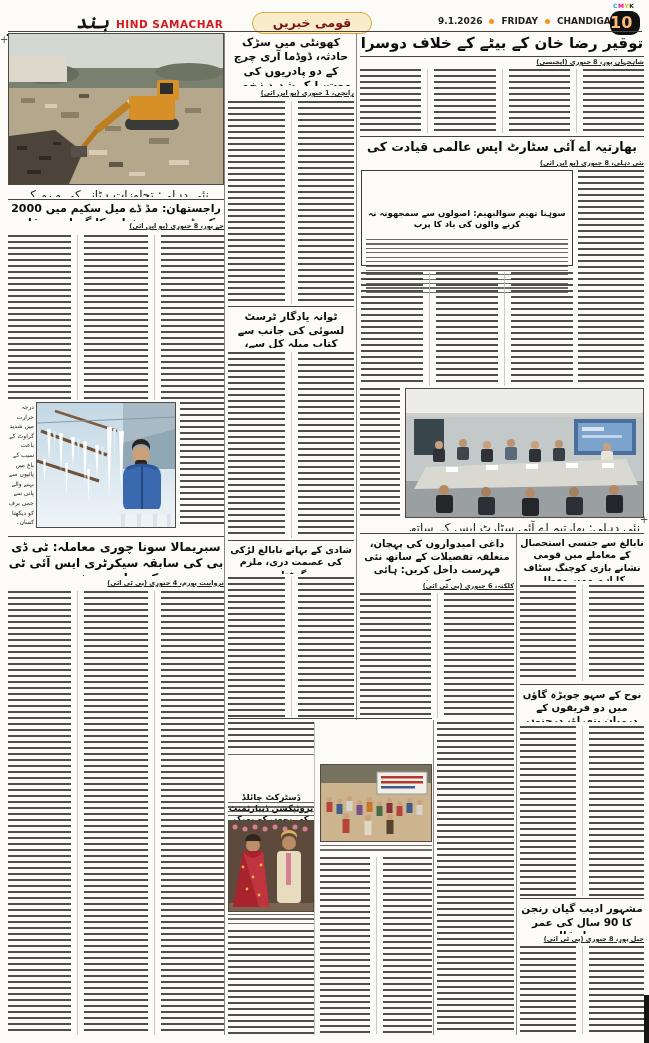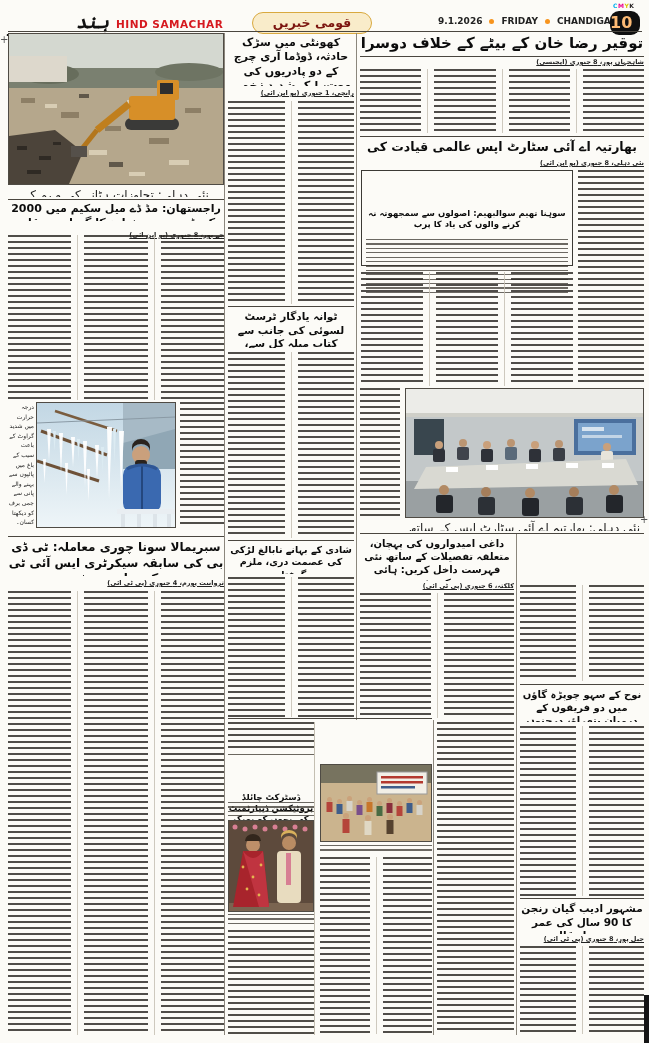--- a/index.html
+++ b/index.html
@@ -117,21 +117,21 @@
       <rect x="148" y="46" width="22" height="20" rx="2" fill="#d78f28"></rect>
       <rect x="151" y="49" width="13" height="11" fill="#2e2e2e"></rect>
       <path d="M120,70 L88,96" stroke="#c07f1e" stroke-width="7" fill="none"></path>
       <path d="M88,96 L72,116" stroke="#b3761c" stroke-width="5" fill="none"></path>
       <rect x="62" y="112" width="16" height="11" fill="#55504a"></rect>
     </svg>
   </div>
   <div class="abs caption" style="left:8px;top:187px;width:216px;height:10px">نئی دہلی: تجاوزات ہٹانے کی مہم کے دوران ملبے کے قریب چلتا ہوا بلڈوزر۔</div>
   <div class="abs hrule" style="left:8px;top:199px;width:216px"></div>
   <div class="abs hl hl-lg" style="left:8px;top:202px;width:216px;height:19px;font-size:11px">راجستھان: مڈ ڈے میل سکیم میں 2000 کروڑ روپے سے زیادہ کا گھپلہ بے نقاب</div>
-  <div class="abs dateline" style="left:8px;top:232px;width:216px;height:9px">جے پور، 8 جنوری (یو این آئی)</div>
+  <div class="abs dateline" style="left:8px;top:223px;width:216px;height:9px">جے پور، 8 جنوری (یو این آئی)</div>
   <div class="abs cols" style="left:8px;top:235px;width:216px;height:165px">
     <div class="greek"></div>
     <div class="greek"></div>
     <div class="greek"></div>
   </div>
 
   <div class="abs caption-strip" style="left:8px;top:402px;width:26px;height:126px">درجہ حرارت میں شدید گراوٹ کے باعث سیب کے باغ میں پائپوں سے بہنے والے پانی سے جمی برف کو دیکھتا کسان۔</div>
   <div class="abs photo" style="left:36px;top:402px;width:140px;height:126px">
     <svg width="138" height="124" viewBox="0 0 138 124">
       <defs>
@@ -419,20 +419,21 @@
   <div class="abs hrule" style="left:360px;top:533px;width:284px"></div>
 
   <div class="abs hl hl-sm" style="left:360px;top:537px;width:154px;height:44px;font-size:10px">داغی امیدواروں کی پہچان، متعلقہ تفصیلات کے ساتھ نئی فہرست داخل کریں: ہائی کورٹ</div>
   <div class="abs dateline" style="left:360px;top:583px;width:154px;height:8px">کلکتہ، 6 جنوری (پی ٹی آئی)</div>
   <div class="abs cols" style="left:360px;top:593px;width:154px;height:125px">
     <div class="greek"></div>
     <div class="greek"></div>
   </div>
   <div class="abs greek" style="left:437px;top:722px;width:77px;height:312px"></div>
 
+  <div class="abs hl hl-sm" style="left:520px;top:537px;width:124px;height:44px">نابالغ سے جنسی استحصال کے معاملے میں قومی نشانے بازی کوچنگ سٹاف کا اہم ممبر معطل</div>
   <div class="abs cols" style="left:520px;top:585px;width:124px;height:96px">
     <div class="greek"></div>
     <div class="greek"></div>
   </div>
   <div class="abs hrule" style="left:520px;top:684px;width:124px"></div>
   <div class="abs hl hl-sm" style="left:520px;top:688px;width:124px;height:34px;font-size:10px">نوح کے سہو چوپڑہ گاؤں میں دو فریقوں کے درمیان پتھراؤ، درجنوں افراد زخمی</div>
   <div class="abs cols" style="left:520px;top:726px;width:124px;height:170px">
     <div class="greek"></div>
     <div class="greek"></div>
   </div>

